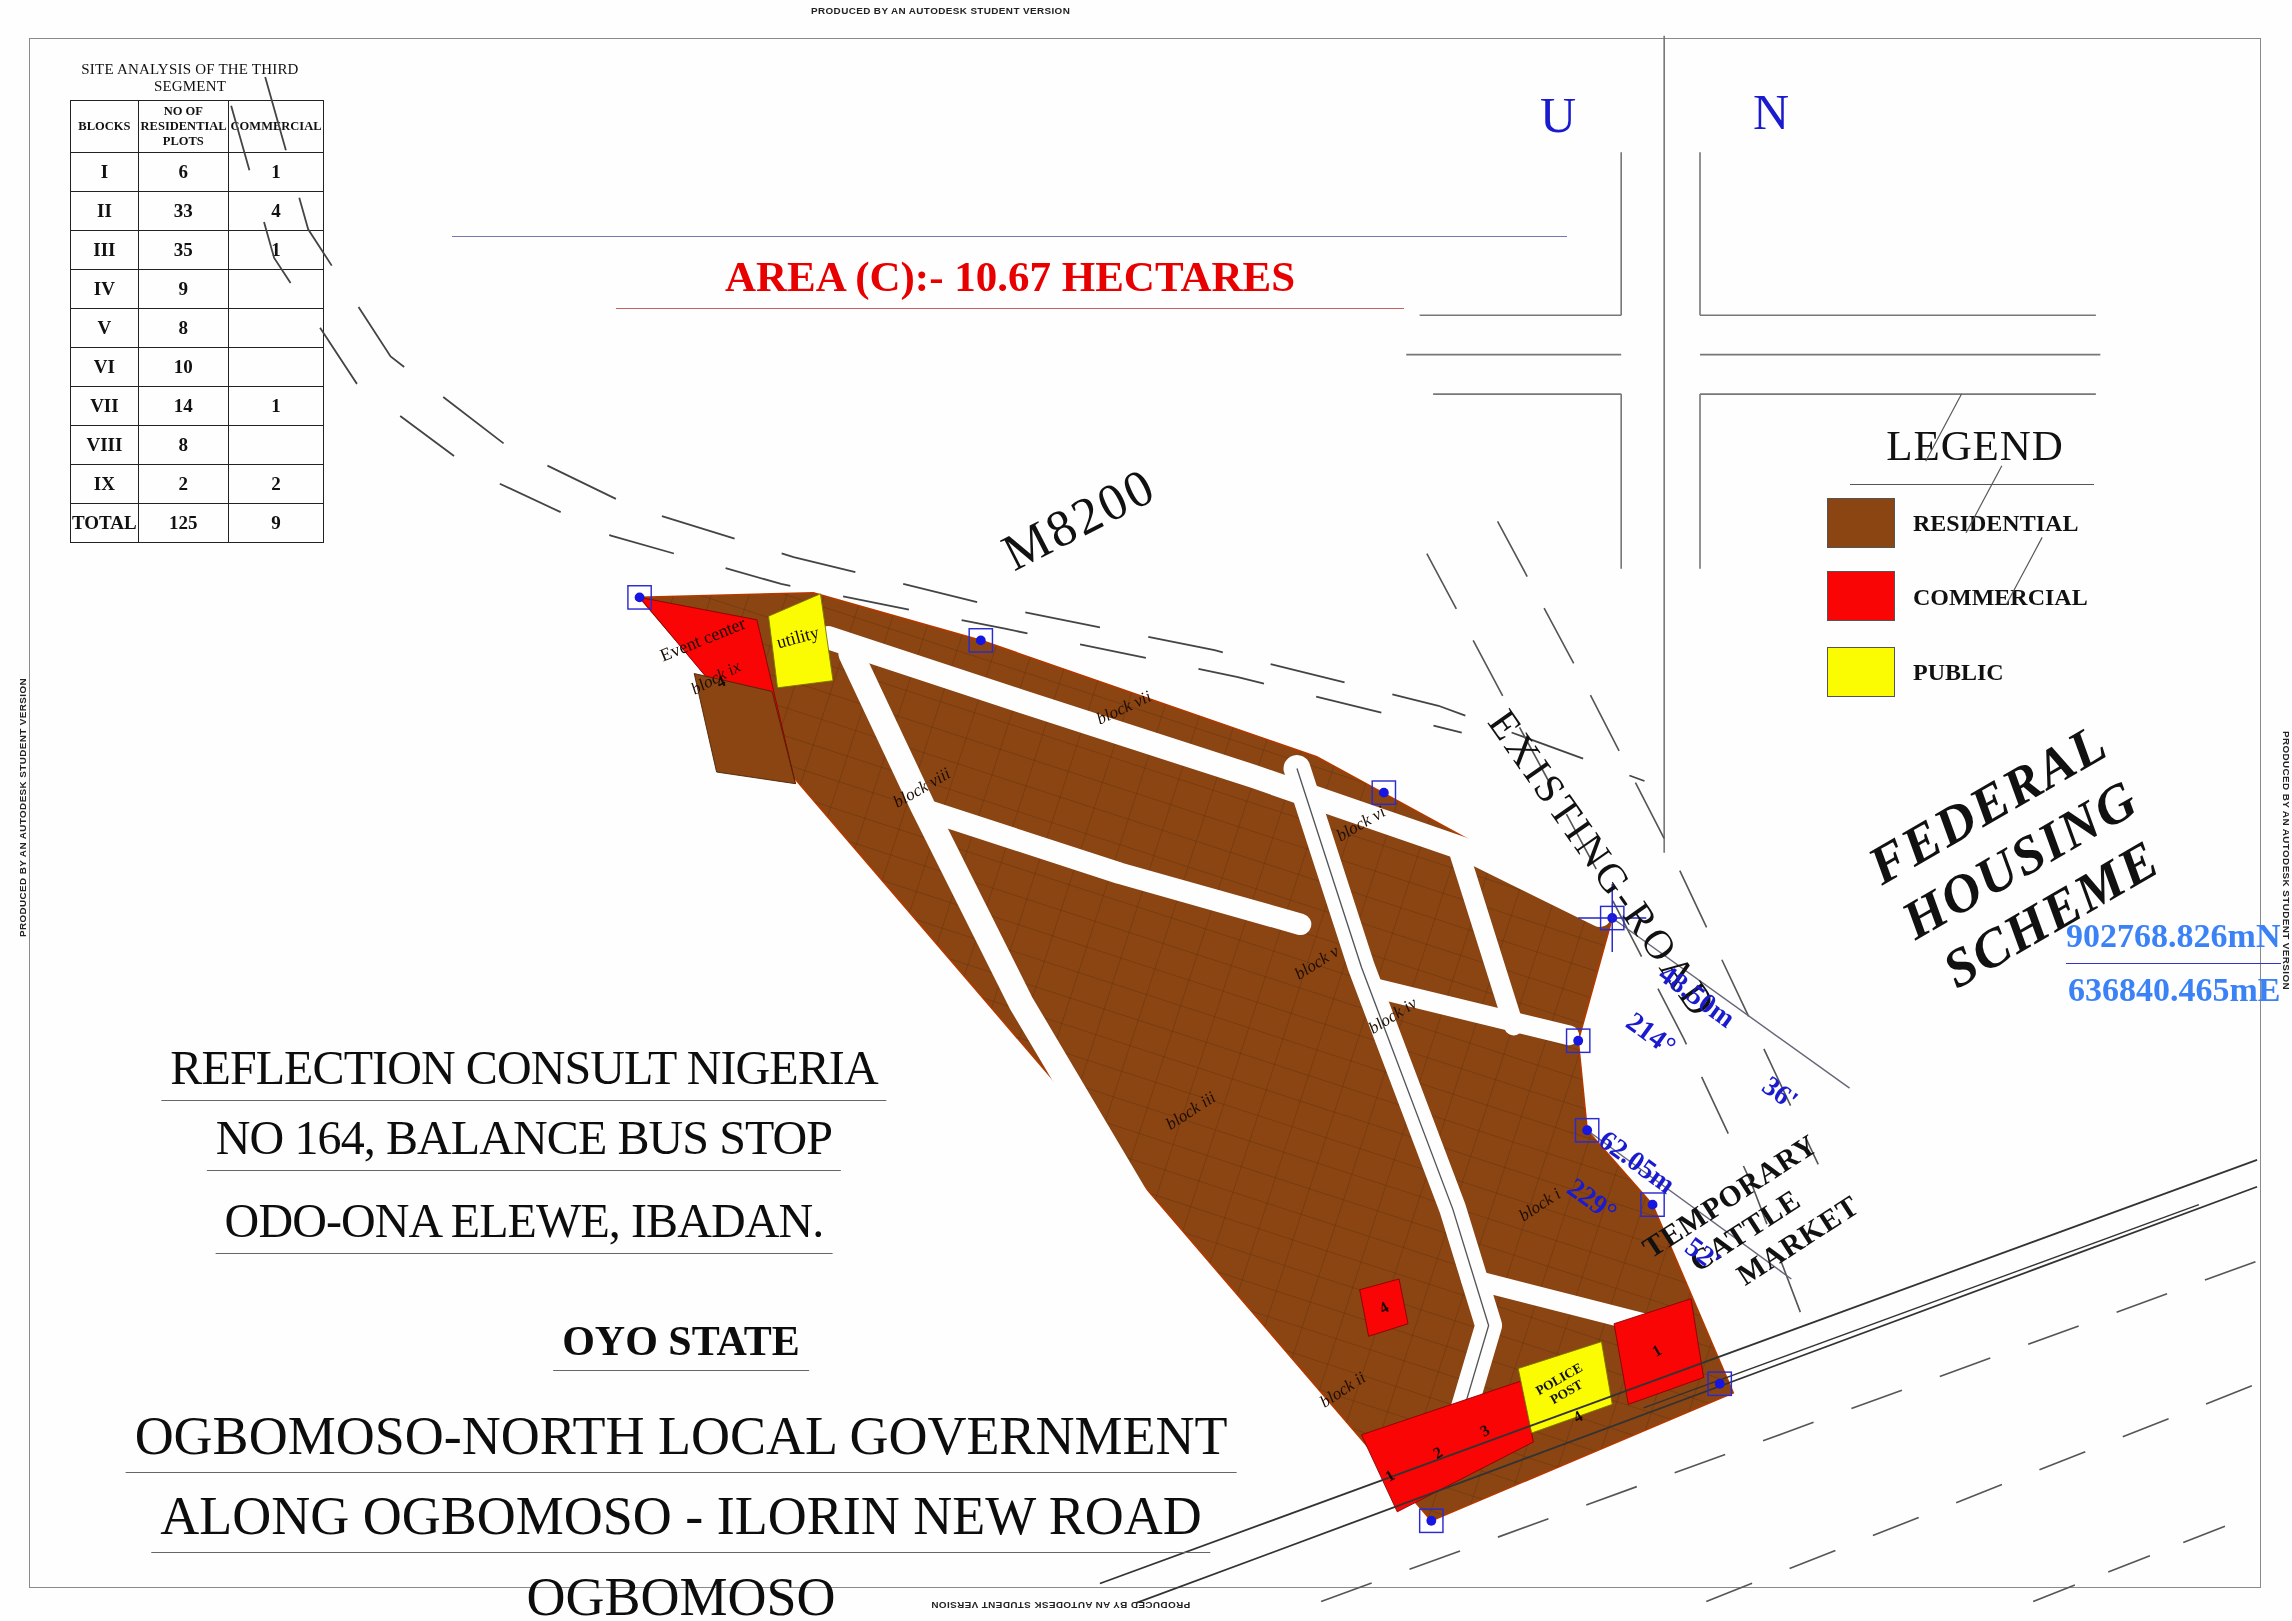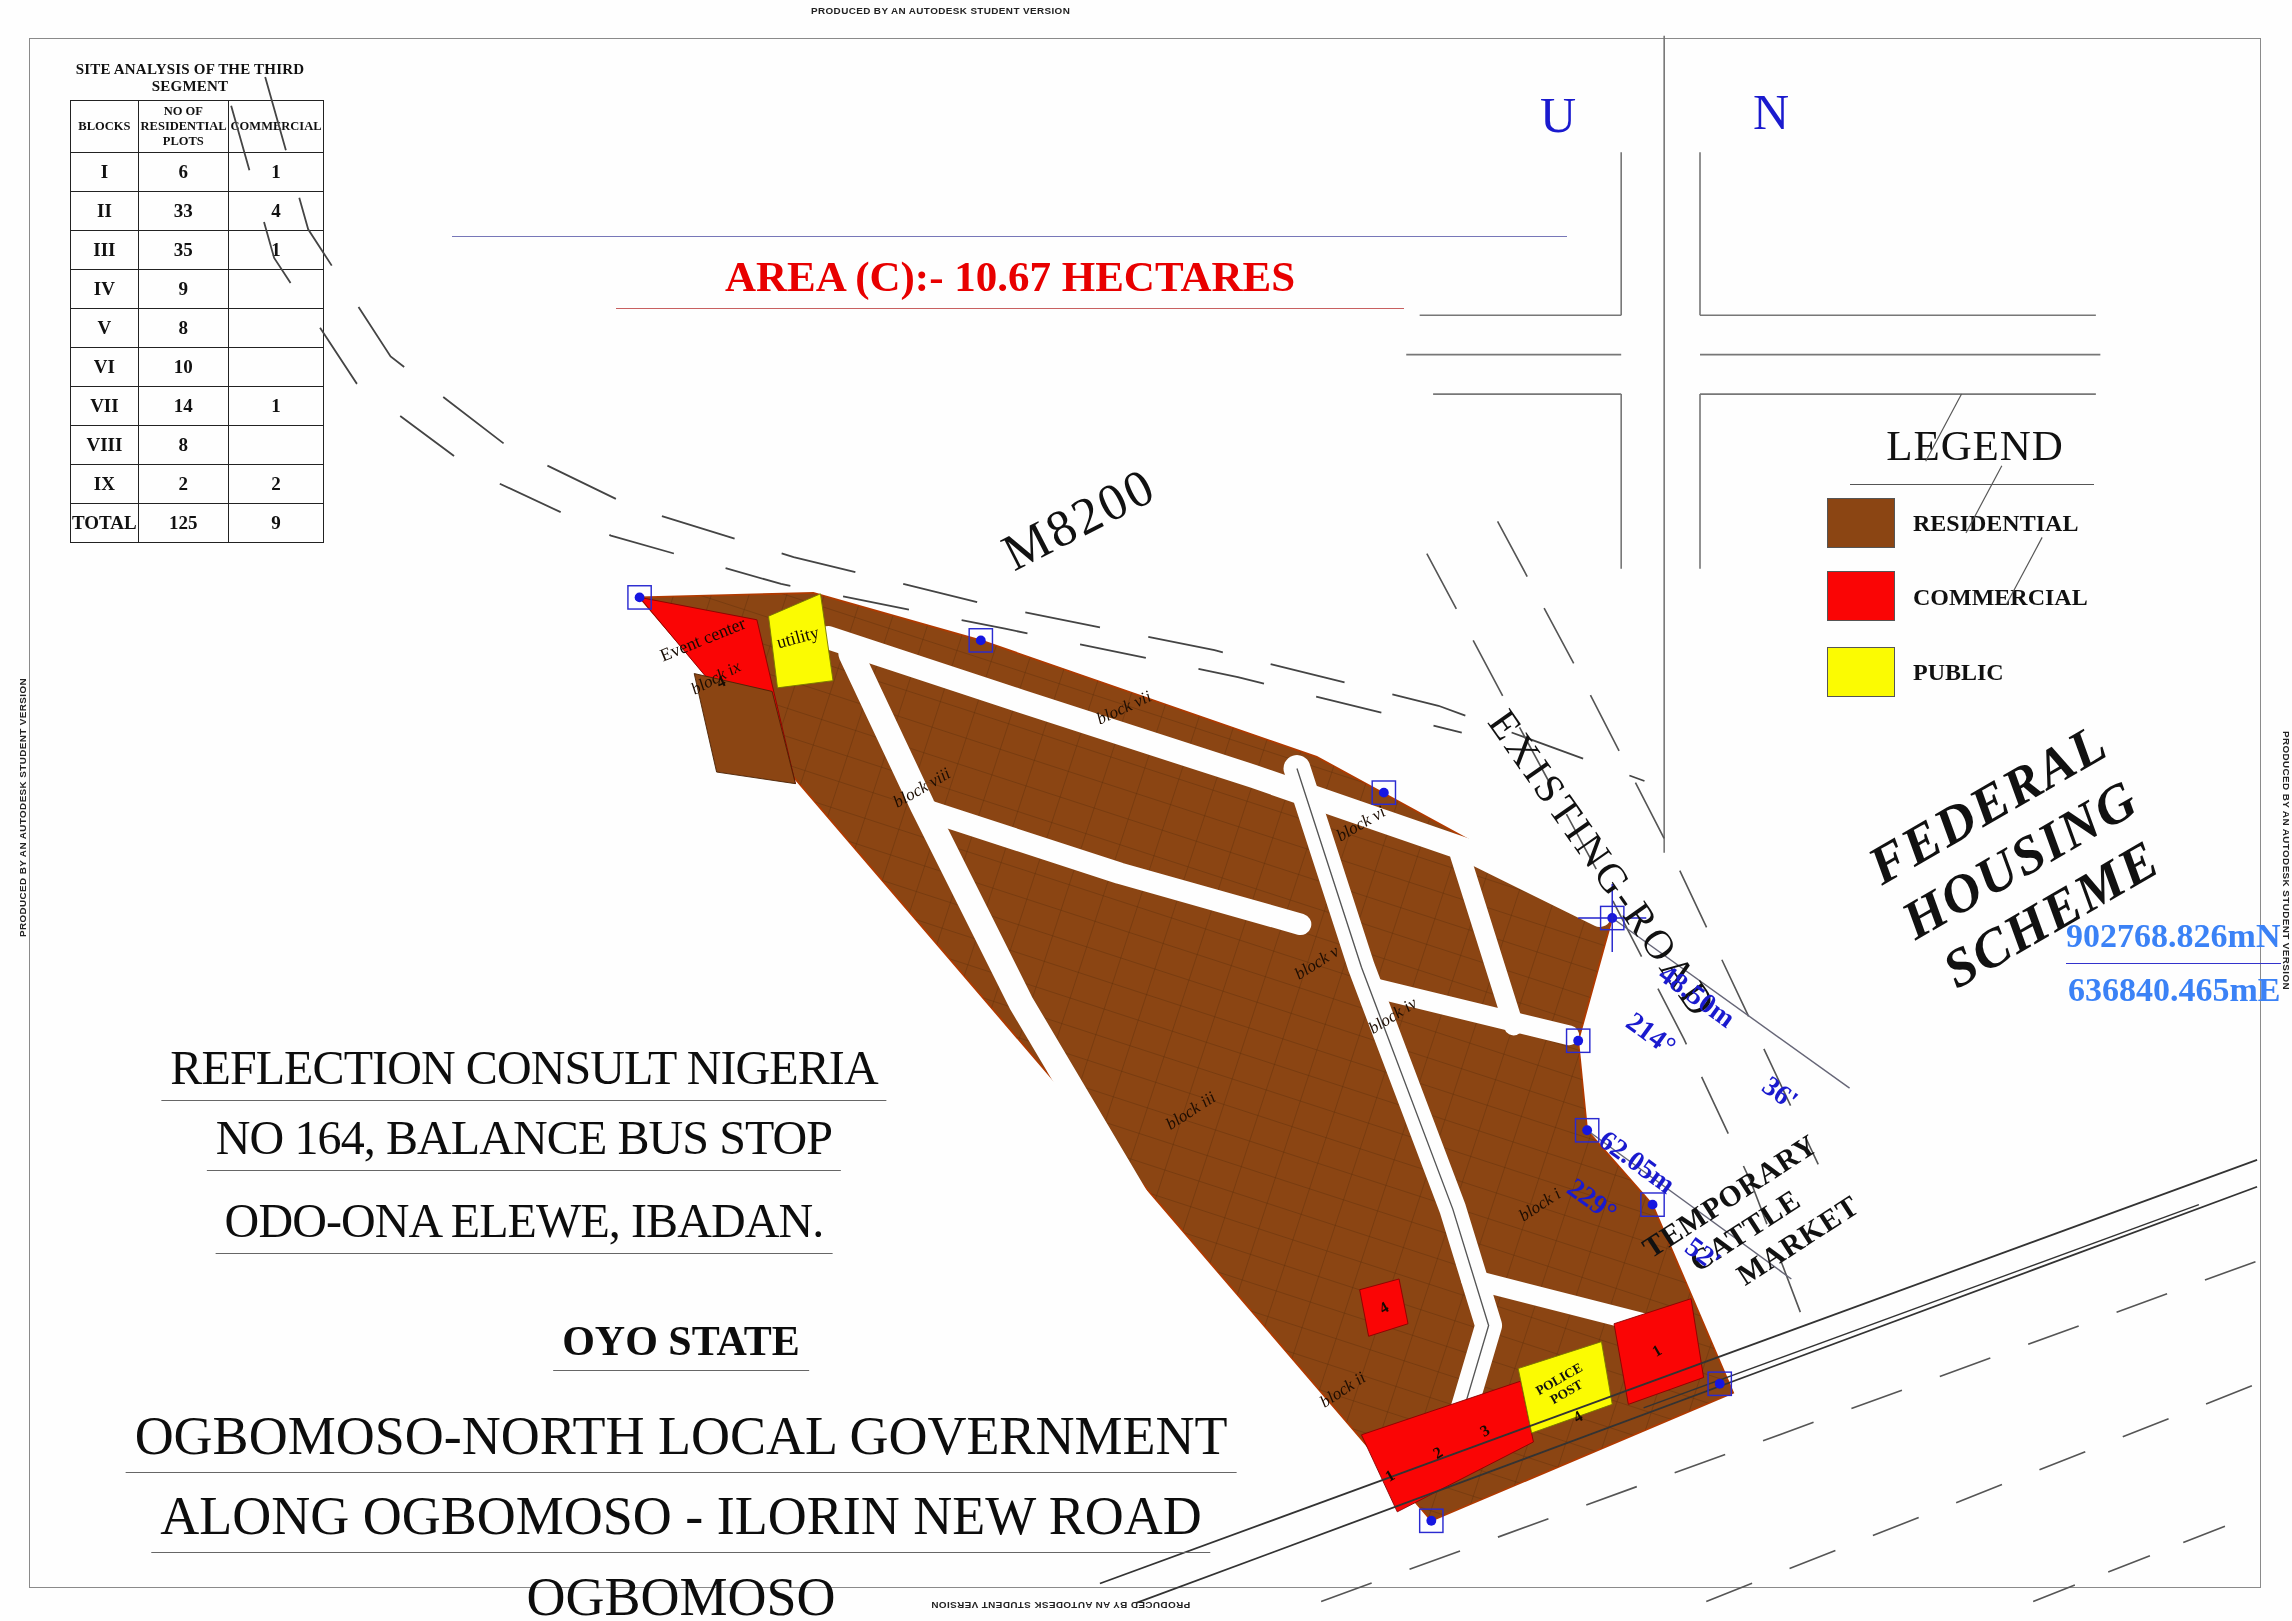--- a/index.html
+++ b/index.html
@@ -5,21 +5,21 @@
   html,body{margin:0;padding:0;background:#e8e8e8;}
   .sheet{position:relative;width:2293px;height:1622px;background:#fefefe;overflow:hidden;
          font-family:"Liberation Serif",serif;color:#111;}
   .frame{position:absolute;left:29px;top:38px;width:2230px;height:1548px;
          border:1.3px solid #8a8a8a;}
   
   .wm{position:absolute;font-family:"Liberation Sans",sans-serif;font-size:9.9px;font-weight:bold;
       color:#222;letter-spacing:0.4px;white-space:nowrap;}
   
   .tbl-wrap{position:absolute;left:70px;top:61px;width:240px;}
-  .tbl-title{font-size:15px;font-weight:bold;text-align:center;letter-spacing:0.2px;margin-bottom:5.4px;}
+  .tbl-title{font-size:15px;font-weight:normal;text-align:center;letter-spacing:0.2px;margin-bottom:5.4px;}
   table.site{border-collapse:collapse;width:100%;}
   table.site th,table.site td{border:1.4px solid #222;text-align:center;vertical-align:middle;}
   table.site th{font-size:12.5px;font-weight:bold;padding:2.7px 1.8px;height:43px;}
   table.site td{font-size:19px;font-weight:bold;height:36px;}
   table.site td:first-child{width:79px;}
   table.site td:nth-child(2){width:88px;}
   
   .hdr-line{position:absolute;white-space:nowrap;font-weight:bold;text-align:center;
             transform:translate(-50%,-50%);}
   .origin{font-size:45px;color:#1a1ace;}

